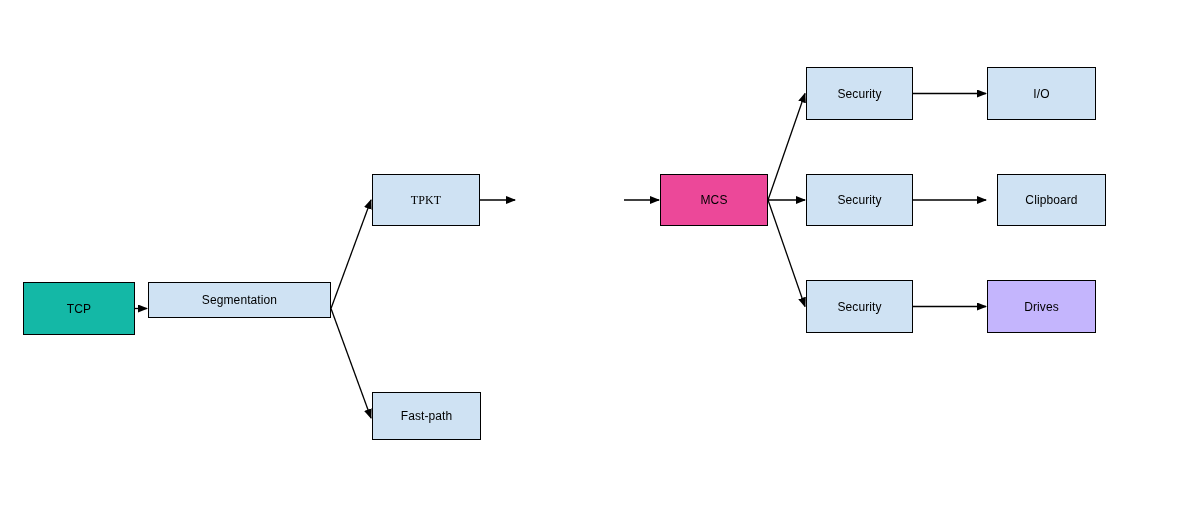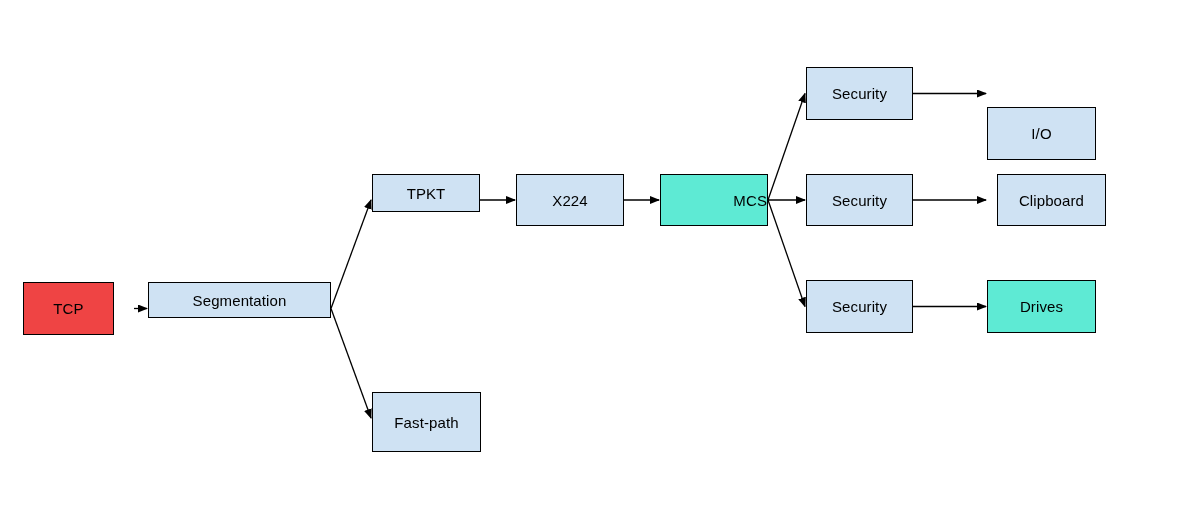--- a/index.html
+++ b/index.html
@@ -24,21 +24,21 @@
   }
   .node {
     position: absolute;
     box-sizing: border-box;
     border: 1px solid #000000;
     display: flex;
     align-items: center;
     justify-content: center;
   }
   .node span {
-    font-size: 15px;
+    font-size: 12px;
     color: #000000;
     letter-spacing: 0.1px;
     white-space: nowrap;
   }
 </style>
 </head>
 <body>
 
 <div class="canvas" style="background: rgb(255, 255, 255);">
     <svg class="edges-layer" width="1199" height="523">
@@ -52,49 +52,46 @@
       <line x1="331" y1="308.5" x2="371" y2="418" stroke="#000000" stroke-width="1.3" marker-end="url(#arrowhead)"></line>
       <line x1="480" y1="200" x2="515" y2="200" stroke="#000000" stroke-width="1.3" marker-end="url(#arrowhead)"></line>
       <line x1="624" y1="200" x2="659" y2="200" stroke="#000000" stroke-width="1.3" marker-end="url(#arrowhead)"></line>
       <line x1="768" y1="200" x2="805" y2="93.5" stroke="#000000" stroke-width="1.3" marker-end="url(#arrowhead)"></line>
       <line x1="768" y1="200" x2="805" y2="200" stroke="#000000" stroke-width="1.3" marker-end="url(#arrowhead)"></line>
       <line x1="768" y1="200" x2="805" y2="306.5" stroke="#000000" stroke-width="1.3" marker-end="url(#arrowhead)"></line>
       <line x1="913" y1="93.5" x2="986" y2="93.5" stroke="#000000" stroke-width="1.3" marker-end="url(#arrowhead)"></line>
       <line x1="913" y1="200" x2="986" y2="200" stroke="#000000" stroke-width="1.3" marker-end="url(#arrowhead)"></line>
       <line x1="913" y1="306.5" x2="986" y2="306.5" stroke="#000000" stroke-width="1.3" marker-end="url(#arrowhead)"></line>
     </svg>
-    <div class="node" style="left: 23px; top: 282px; width: 91px; height: 53px; background: #ef4444; border-color: rgb(0, 0, 0);">
+    <div class="node" style="left: 23px; top: 282px; width: 112px; height: 53px; background: #14b8a6; border-color: rgb(0, 0, 0);">
       <span>TCP</span>
     </div>
     <div class="node" style="left: 148px; top: 282px; width: 183px; height: 36px; background: rgb(207, 226, 243); border-color: rgb(0, 0, 0);">
       <span>Segmentation</span>
     </div>
-    <div class="node" style="left: 372px; top: 174px; width: 108px; height: 38px; background: rgb(207, 226, 243); border-color: rgb(0, 0, 0);">
+    <div class="node" style="left: 372px; top: 174px; width: 108px; height: 52px; background: rgb(207, 226, 243); border-color: rgb(0, 0, 0); font-family: Liberation Serif, serif;">
       <span>TPKT</span>
     </div>
-    <div class="node" style="left: 516px; top: 174px; width: 108px; height: 52px; background: rgb(207, 226, 243); border-color: rgb(0, 0, 0);">
-      <span>X224</span>
-    </div>
-    <div class="node" style="left: 660px; top: 174px; width: 108px; height: 52px; background: #5eead4; border-color: rgb(0, 0, 0); justify-content: flex-end;">
+    <div class="node" style="left: 660px; top: 174px; width: 108px; height: 52px; background: #ec4899; border-color: rgb(0, 0, 0);">
       <span>MCS</span>
     </div>
     <div class="node" style="left: 806px; top: 67px; width: 107px; height: 53px; background: rgb(207, 226, 243); border-color: rgb(0, 0, 0);">
       <span>Security</span>
     </div>
     <div class="node" style="left: 806px; top: 174px; width: 107px; height: 52px; background: rgb(207, 226, 243); border-color: rgb(0, 0, 0);">
       <span>Security</span>
     </div>
     <div class="node" style="left: 806px; top: 280px; width: 107px; height: 53px; background: rgb(207, 226, 243); border-color: rgb(0, 0, 0);">
       <span>Security</span>
     </div>
-    <div class="node" style="left: 987px; top: 67px; width: 109px; height: 53px; background: rgb(207, 226, 243); border-color: rgb(0, 0, 0); margin-top: 40px;">
+    <div class="node" style="left: 987px; top: 67px; width: 109px; height: 53px; background: rgb(207, 226, 243); border-color: rgb(0, 0, 0);">
       <span>I/O</span>
     </div>
     <div class="node" style="left: 987px; top: 174px; width: 109px; height: 52px; background: rgb(207, 226, 243); border-color: rgb(0, 0, 0); margin-left: 10px;">
       <span>Clipboard</span>
     </div>
-    <div class="node" style="left: 987px; top: 280px; width: 109px; height: 53px; background: #5eead4; border-color: rgb(0, 0, 0);">
+    <div class="node" style="left: 987px; top: 280px; width: 109px; height: 53px; background: #c4b5fd; border-color: rgb(0, 0, 0);">
       <span>Drives</span>
     </div>
-    <div class="node" style="left: 372px; top: 392px; width: 109px; height: 60px; background: rgb(207, 226, 243); border-color: rgb(0, 0, 0);">
+    <div class="node" style="left: 372px; top: 392px; width: 109px; height: 48px; background: rgb(207, 226, 243); border-color: rgb(0, 0, 0);">
       <span>Fast-path</span>
     </div>
   </div>
 
 </body></html>

